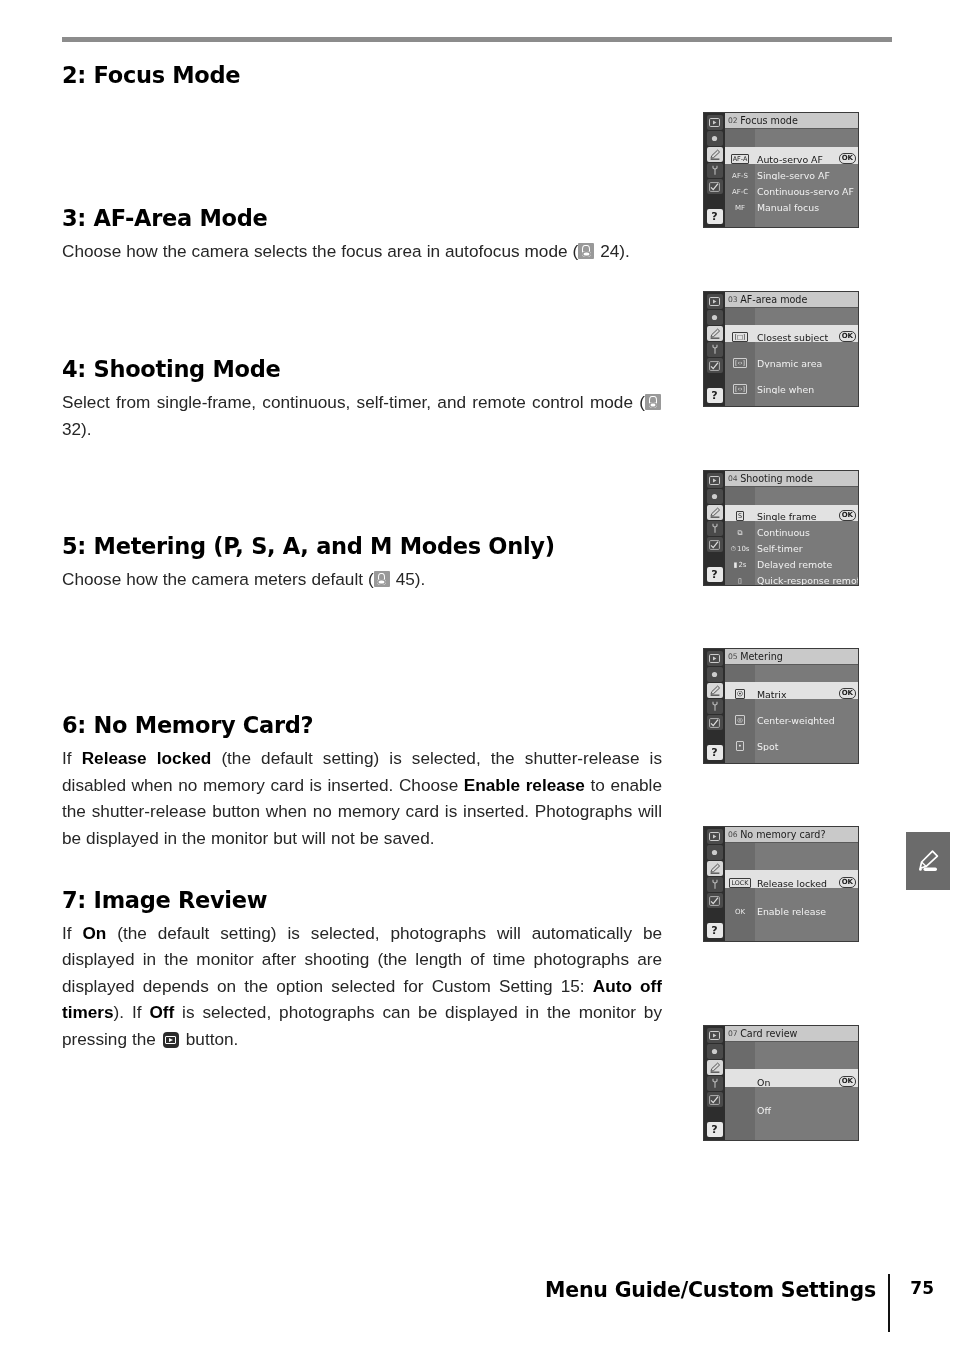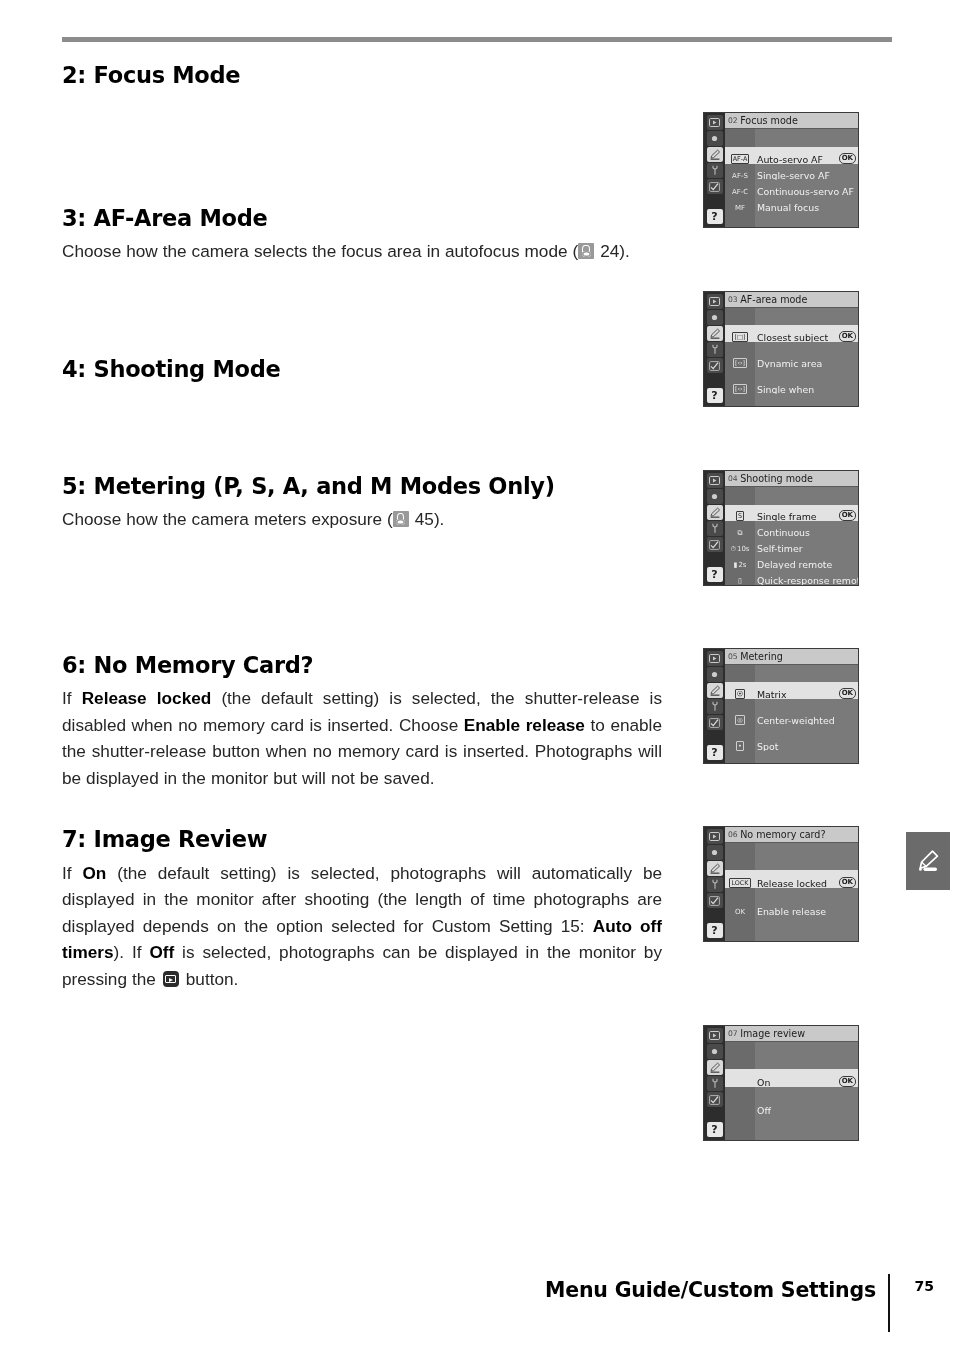--- a/index.html
+++ b/index.html
@@ -295,21 +295,21 @@
     width: 2px;
     height: 58px;
     background: #111;
   }
   .footer-page {
     position: absolute;
     right: 20px;
     top: 0;
     font-family: "DejaVu Sans", sans-serif;
     font-weight: bold;
-    font-size: 14px;
+    font-size: 17px;
     color: #000;
   }
 </style>
 </head>
 <body>
 
 <div class="page">
 
   <div class="top-rule"></div>
 
@@ -321,26 +321,29 @@
 
     <div style="margin-bottom:92px;">
       <h2 class="sec-title">3: AF-Area Mode</h2>
       <p class="body nojust">
         <span>Choose how the camera selects the focus area in autofocus mode (</span><span class="refico"></span><span> 24).</span>
       </p>
     </div>
 
     <div style="margin-bottom:92px;">
       <h2 class="sec-title">4: Shooting Mode</h2>
+      <p class="body">
+        <span>Select from single-frame, continuous, self-timer, and remote control mode (</span><span class="refico"></span><span> 32).</span>
+      </p>
     </div>
 
     <div style="margin-bottom:120px;">
       <h2 class="sec-title">5: Metering (P, S, A, and M Modes Only)</h2>
       <p class="body nojust">
-        <span>Choose how the camera meters exposure (</span><span class="refico"></span><span> 45).</span>
+        <span>Choose how the camera meters default (</span><span class="refico"></span><span> 45).</span>
       </p>
     </div>
 
     <div style="margin-bottom:36px;">
       <h2 class="sec-title">6: No Memory Card?</h2>
       <p class="body">
         <span>If </span><span class="b">Release locked</span><span> (the default setting) is selected, the shutter-release is disabled when no memory card is inserted.  Choose </span><span class="b">Enable release</span><span> to enable the shutter-release button when no memory card is inserted.  Photographs will be displayed in the monitor but will not be saved.</span>
       </p>
     </div>
 
@@ -760,21 +763,21 @@
         <svg width="11" height="10" viewBox="0 0 11 10">
             <rect x="0.6" y="0.6" width="9.8" height="8.8" rx="1" fill="none" stroke="#bbb" stroke-width="0.9"></rect>
             <path d="M2 5.4 L4.2 7.6 L9 1.6" fill="none" stroke="#ddd" stroke-width="1.3"></path>
           </svg>
       </div>
       <div class="side-ico help">?</div>
     </div>
     <div class="shot-main">
       <div class="shot-head">
         <span class="shot-num">07</span>
-        <span>Image review</span>
+        <span>Card review</span>
       </div>
       <div class="shot-rows">
         <div class="srow spacer" style="flex:0 0 27px">
             <span class="ico"></span>
             <span class="lbl"></span>
           </div>
         <div class="srow selected" style="flex:0 0 18px">
           <span class="ico"></span>
           <span class="lbl">On</span>
           <span class="okb">OK</span>

